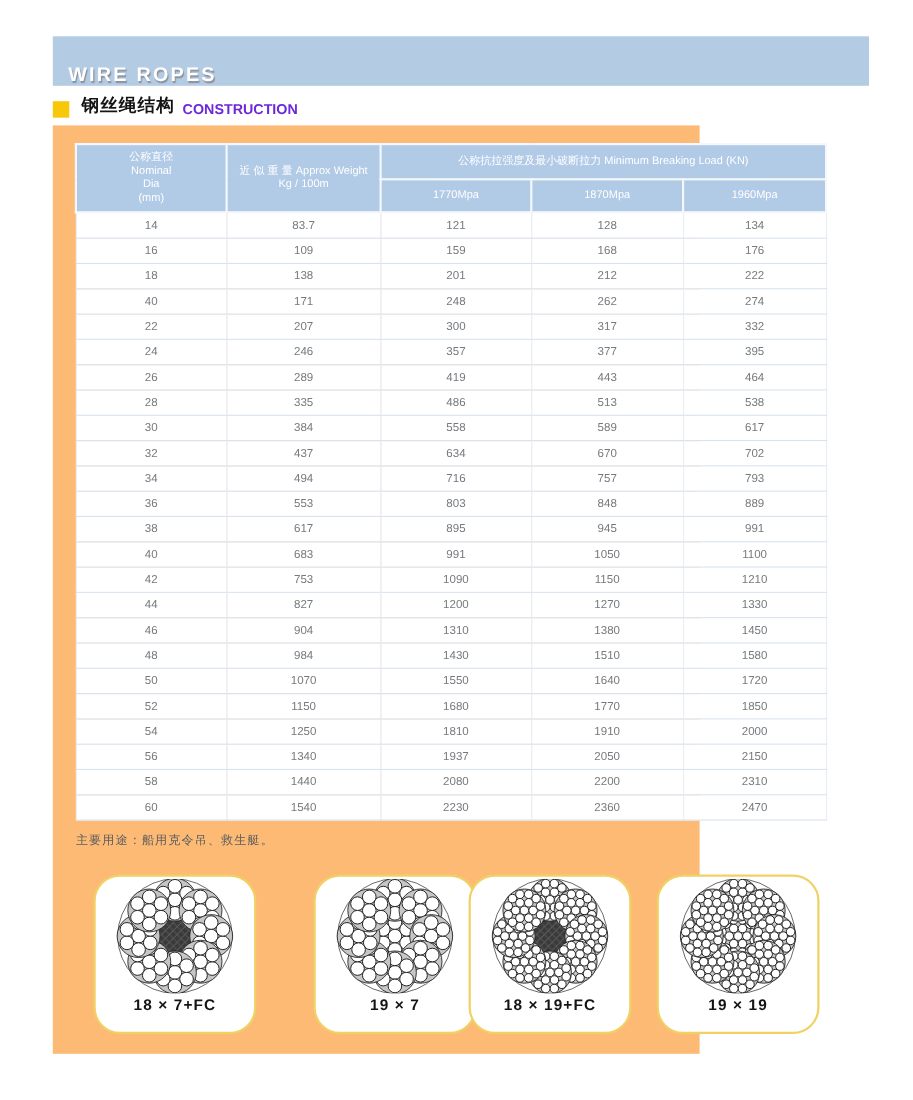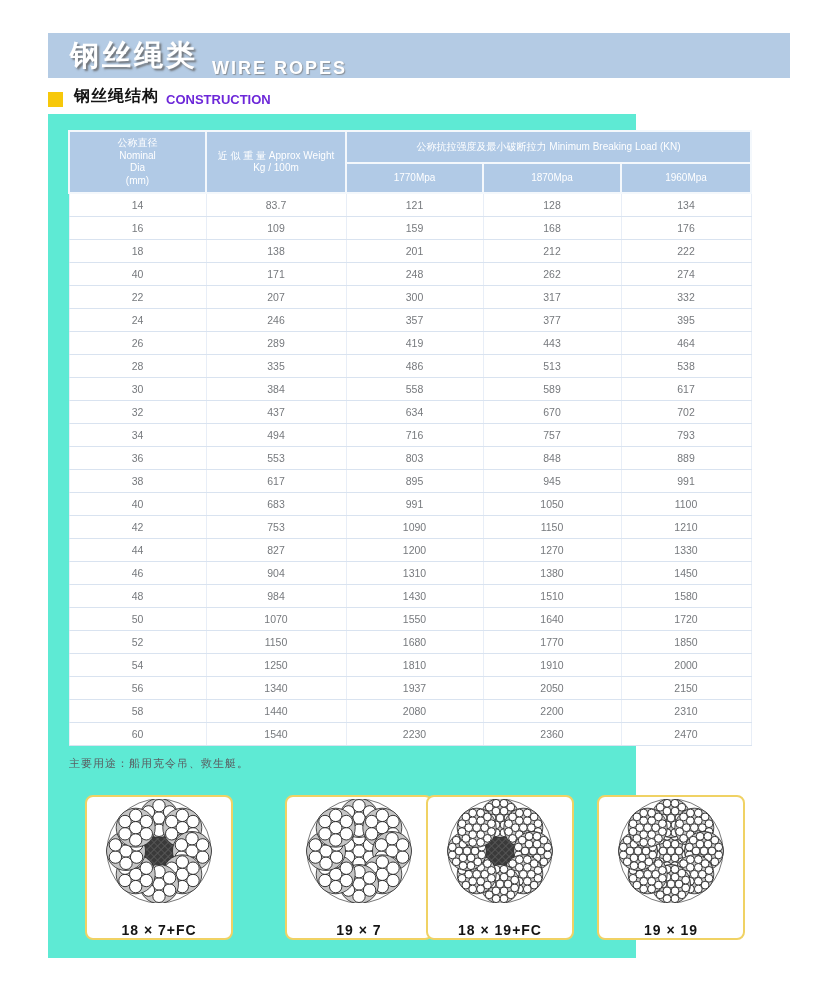--- a/index.html
+++ b/index.html
@@ -19,21 +19,21 @@
   .banner-en{
     margin-left:14px;font-size:18px;font-weight:bold;color:#fff;
     letter-spacing:2px;text-shadow:1px 1px 1px rgba(120,120,120,.7);margin-top:25px;
   }
   
   .section-head{position:absolute;left:48px;top:86px;display:flex;align-items:flex-end;}
   .bullet{width:15px;height:15px;background:#f7c80a;margin-right:11px;}
   .section-zh{font-size:16px;font-weight:bold;color:#141414;letter-spacing:1px;}
   .section-en{font-size:13px;font-weight:bold;color:#6d28d9;margin-left:7px;}
   
-  .panel{position:absolute;left:48px;top:114px;width:588px;height:844px;background:#5eead4;}
+  .panel{position:absolute;left:48px;top:114px;width:588px;height:844px;background:#fdba74;}
   
   .spec-table{
     position:absolute;left:20px;top:16px;width:682px;
     border-collapse:collapse;table-layout:fixed;
   }
   .spec-table col.c1{width:137px;} .spec-table col.c2{width:140px;}
   .spec-table col.c3{width:137px;} .spec-table col.c4{width:138px;}
   .spec-table col.c5{width:130px;}
   .spec-table th{
     background:#b1cae6;color:#fff;font-weight:normal;font-size:10px;
@@ -44,22 +44,22 @@
   .spec-table td{
     background:#fff;color:#76797d;font-size:10.5px;text-align:center;
     height:22px;border-bottom:1px solid #d9e3f0;border-right:1px solid #e8eef7;
     border-left:1px solid #e8eef7;padding:0;
   }
   
   .note{position:absolute;left:21px;top:642px;font-size:11px;color:#5a5d61;letter-spacing:1px;}
   
   .card{
     position:absolute;top:681px;width:148px;height:145px;background:#fff;
-    border:2px solid #f0d264;border-radius:8px;box-sizing:border-box;
-    display:flex;flex-direction:column;align-items:center;justify-content:space-between;
+    border:2px solid #f0d264;border-radius:24px;box-sizing:border-box;
+    display:flex;flex-direction:column;align-items:center;justify-content:flex-start;
   }
   .card.c0{left:37px;} .card.c1{left:208px;margin-left:29px;} .card.c2{left:378px;} .card.c3{left:549px;}
   .rope{width:124px;height:104px;margin-top:2px;}
   .rope svg{display:block;}
   .card-label{font-size:14px;font-weight:bold;color:#141414;margin-top:2px;letter-spacing:1px;}
   .defs-holder{position:absolute;width:0;height:0;overflow:hidden;}
 </style>
 </head>
 <body>
 
@@ -67,21 +67,20 @@
   <defs>
     <pattern id="xhatch" width="5" height="5" patternUnits="userSpaceOnUse" patternTransform="rotate(45)">
       <rect width="5" height="5" fill="#3a3a3a"></rect>
       <line x1="0" y1="0" x2="0" y2="5" stroke="#6e6e6e" stroke-width="1.1"></line>
       <line x1="0" y1="2.5" x2="5" y2="2.5" stroke="#575757" stroke-width="0.8"></line>
     </pattern>
   </defs>
 </svg>
 
 <div class="banner">
-  <span class="banner-zh">钢丝绳类</span>
   <span class="banner-en">WIRE ROPES</span>
 </div>
 
 <div class="section-head">
   <span class="bullet"></span>
   <span class="section-zh">钢丝绳结构</span>
   <span class="section-en">CONSTRUCTION</span>
 </div>
 
 <div class="panel">

